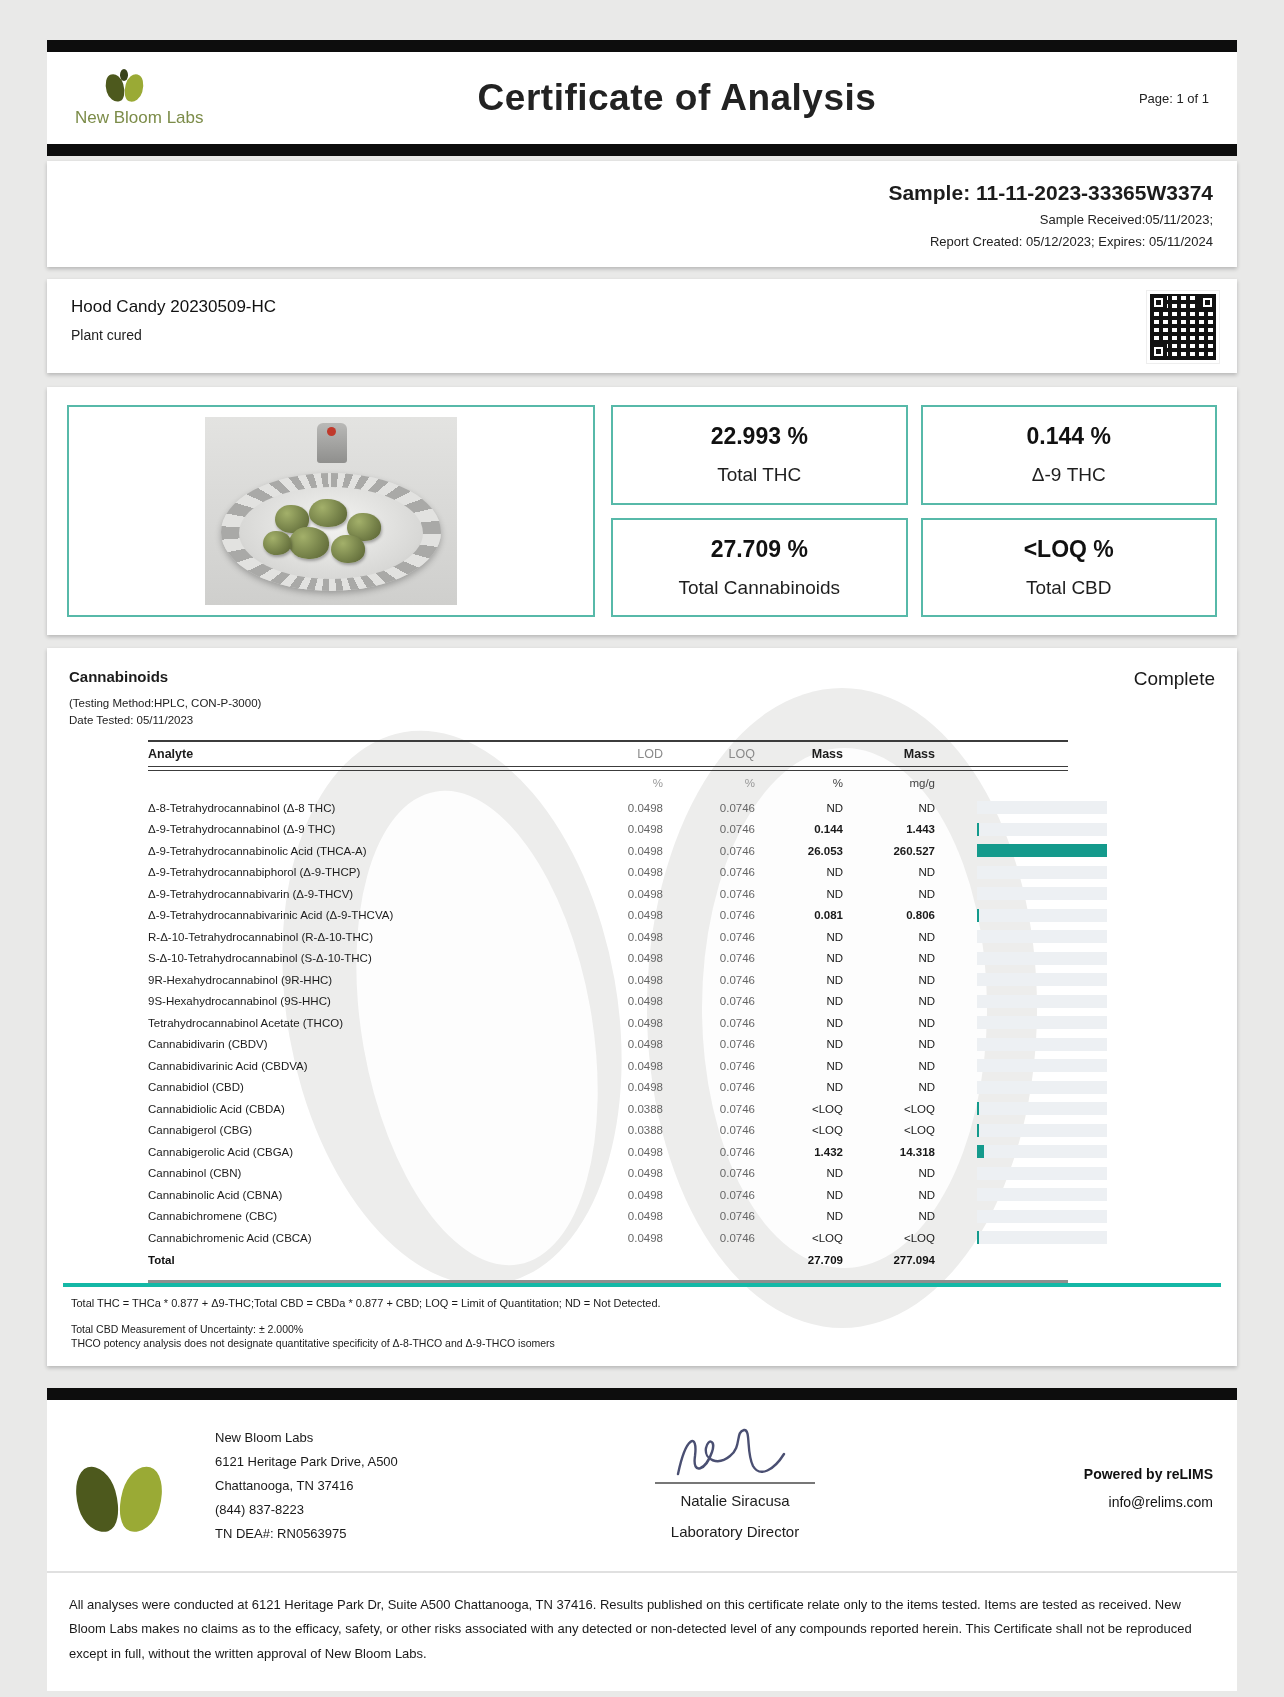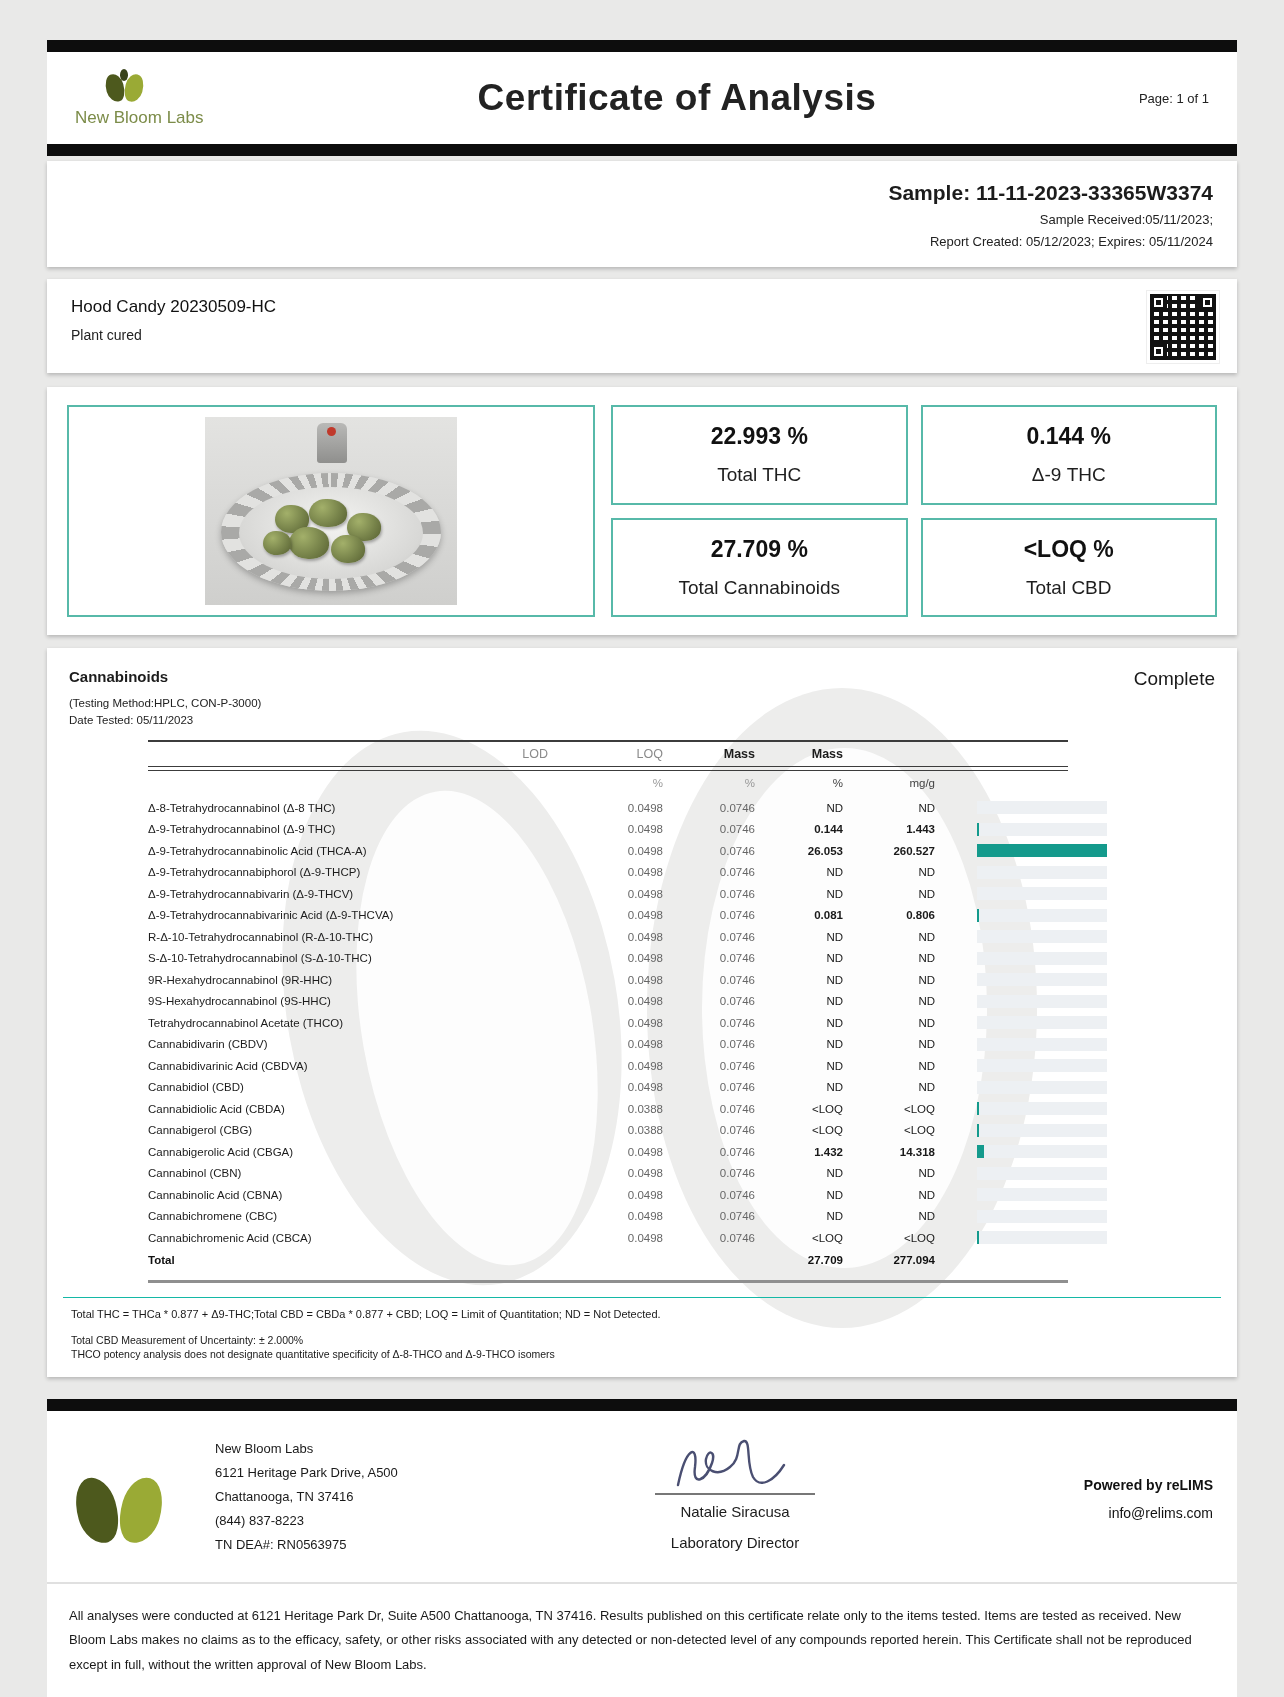--- a/index.html
+++ b/index.html
@@ -95,21 +95,21 @@
   .num { text-align:right; }
   .c1,.c2 { color:#666; }
   .c3,.c4 { color:#1a1a1a; }
   .bold { font-weight:700; }
   .c5 { padding-left:42px; }
   .bar-track { width:130px; height:13px; background:#edf0f3; }
   .bar-fill { height:100%; background:#149a8c; }
   .trow.total .tcell { font-weight:700; padding:4px 0 2px; color:#111; }
   .thick-rule { width:920px; height:3px; background:#8f8f8f; margin-top:10px; }
 
-  .footnote-block { margin-top:14px; border-top:1px solid #14b8a6; padding:10px 8px 0; }
+  .footnote-block { border-top:4px solid #14b8a6; padding:10px 8px 0; }
   .formula { font-size:11px; color:#1a1a1a; }
   .uncertainty { margin-top:14px; font-size:10.5px; line-height:1.3; color:#1a1a1a; }
 
   
   .footer-top { display:flex; align-items:flex-start; padding:26px 24px 18px; }
   .emblem.big { width:96px; height:86px; margin-top:26px; }
   .lab-info { margin-left:48px; font-size:13px; line-height:1.85; color:#1a1a1a; width:300px; }
   .sig-block { width:260px; text-align:center; margin-left:90px; }
   .sig-svg { display:block; margin:0 auto; }
   .sig-line { width:160px; border-bottom:2px solid #777; margin:-6px auto 0; }
@@ -203,20 +203,21 @@
       <div class="cann-head">
         <div class="cann-title">Cannabinoids</div>
         <div class="cann-status">Complete</div>
       </div>
       <div class="cann-sub">(Testing Method:HPLC, CON-P-3000)</div>
       <div class="cann-sub">Date Tested: 05/11/2023</div>
 
       <div class="table">
         <div class="drule"></div>
         <div class="trow thead">
+          <div class="tcell">Analyte</div>
           <div class="tcell num dim">LOD</div>
           <div class="tcell num dim">LOQ</div>
           <div class="tcell num">Mass</div>
           <div class="tcell num">Mass</div>
           <div class="tcell c5"></div>
         </div>
         <div class="drule"></div>
           <div class="drule second"></div>
         <div class="trow tunits">
           <div class="tcell"></div>

